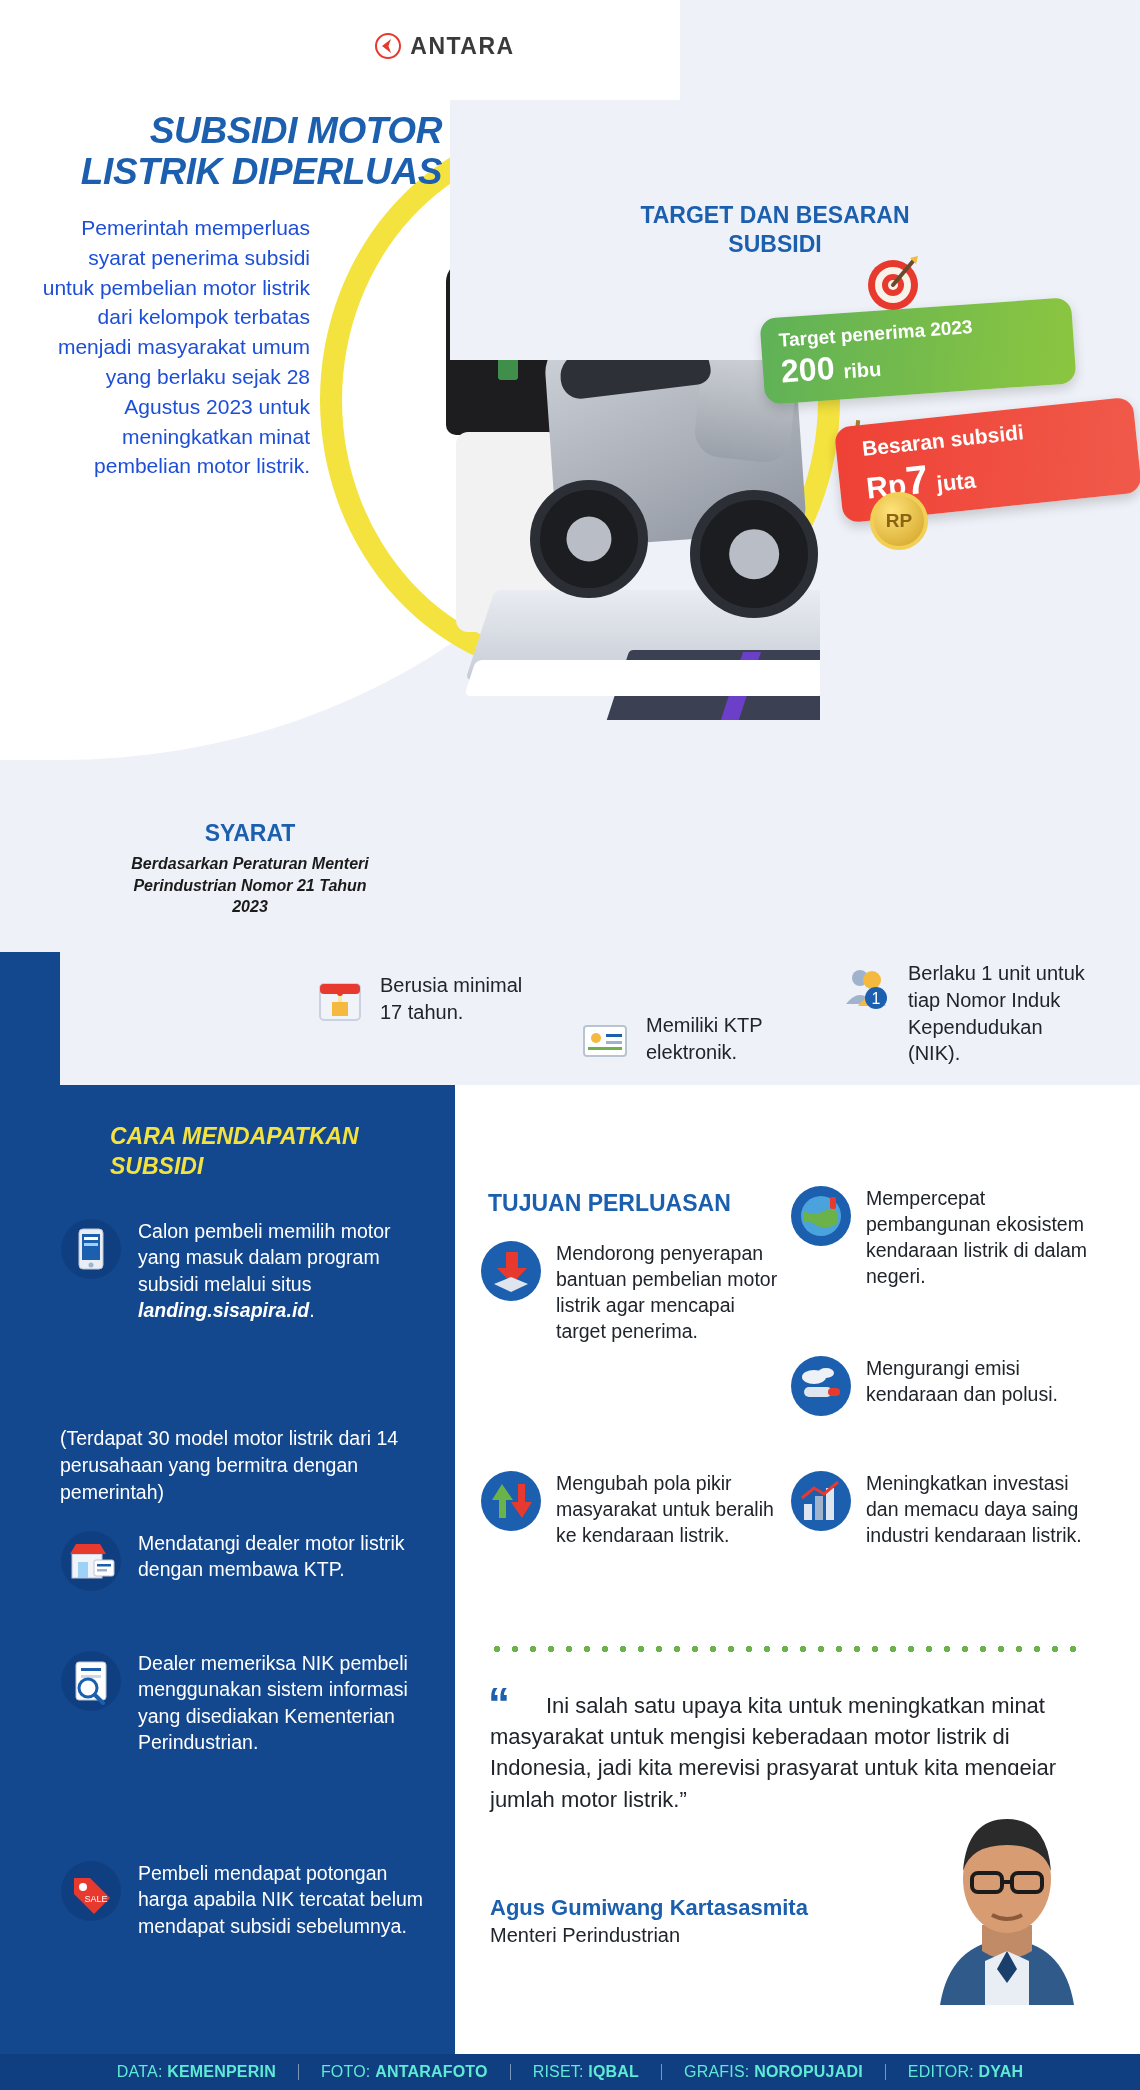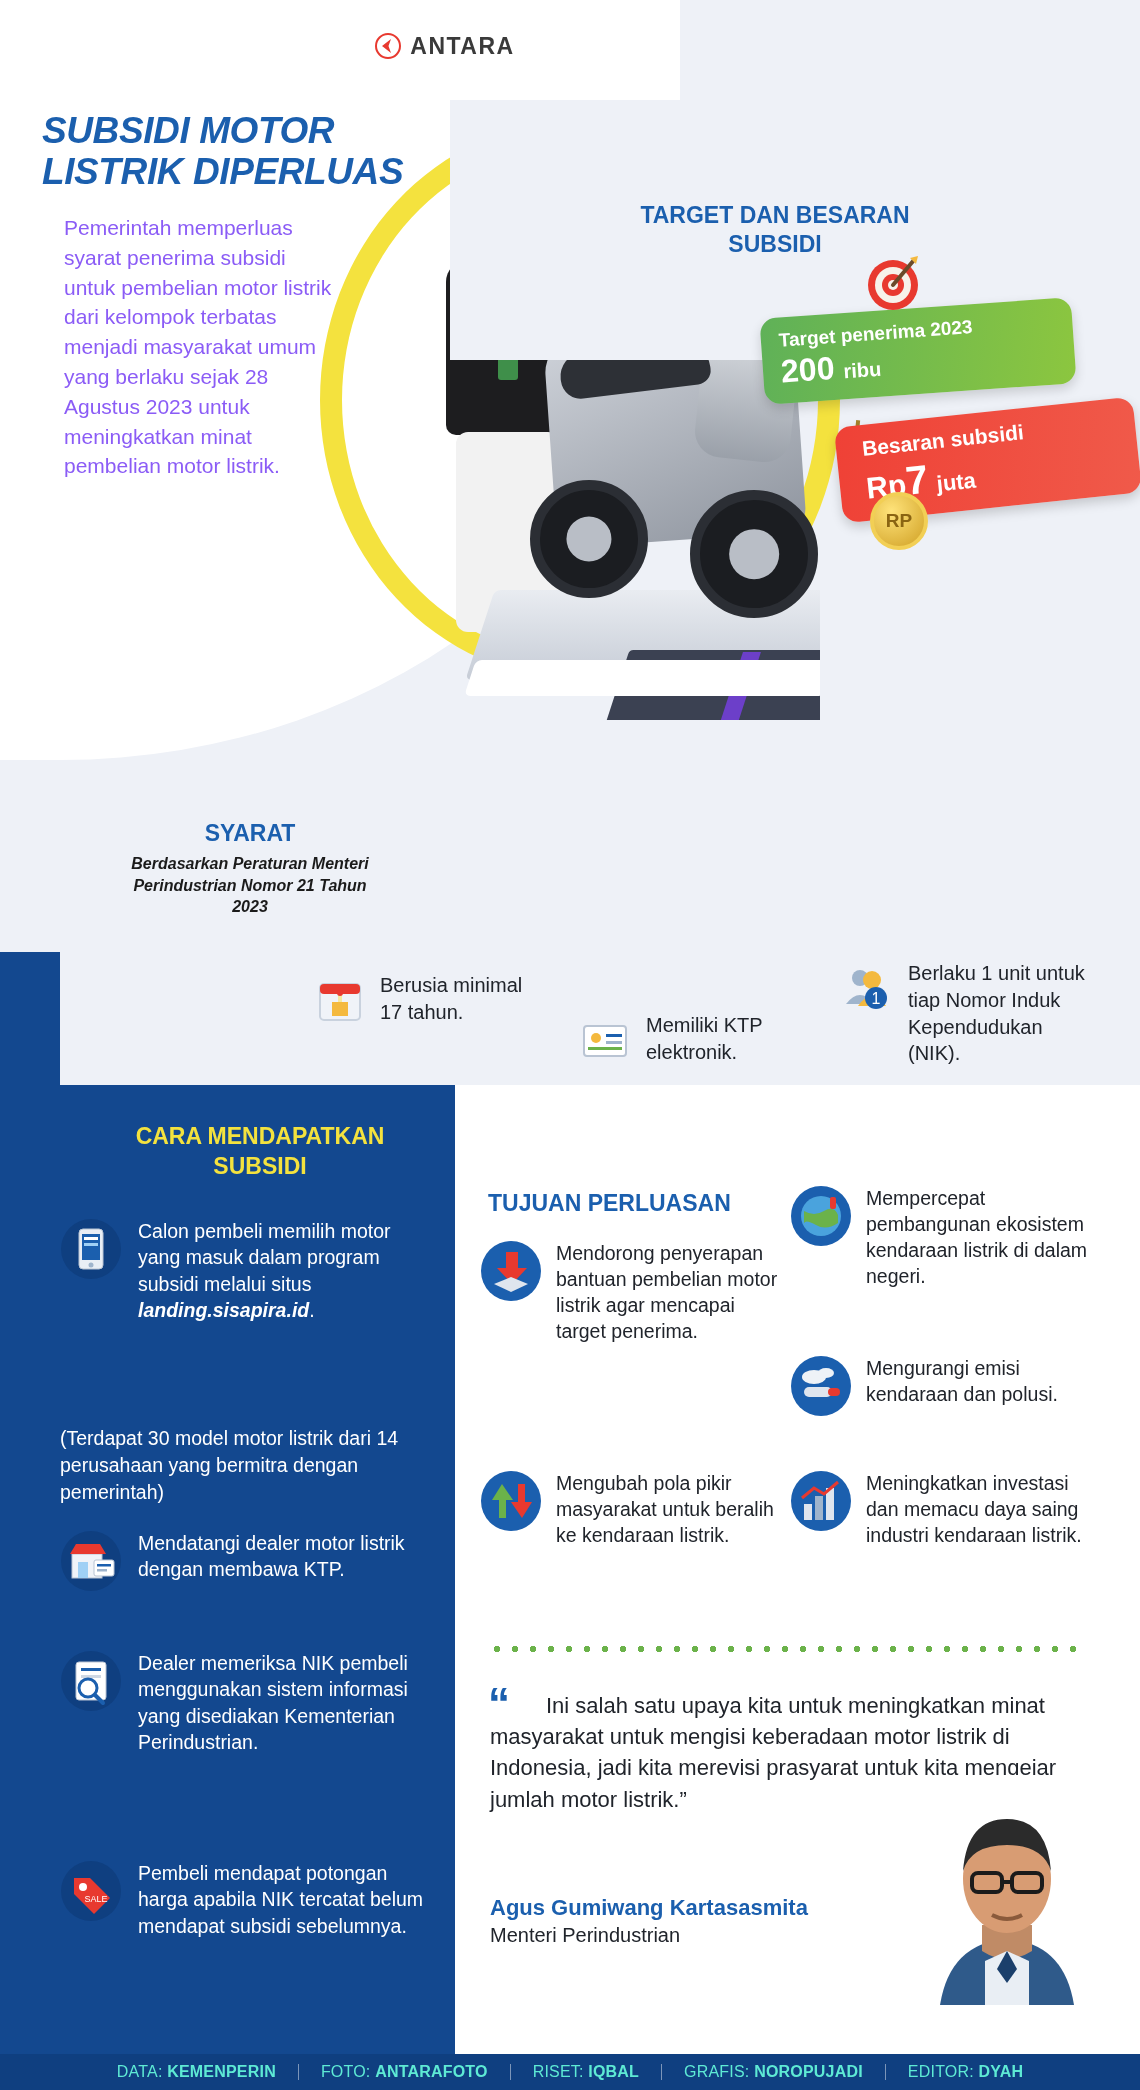--- a/index.html
+++ b/index.html
@@ -55,20 +55,21 @@
     font-weight: bold;
     letter-spacing: 1.5px;
     color: #3a3a3a;
   }
 
   .headline {
     position: absolute;
     left: 42px; top: 110px;
     width: 400px;
     z-index: 20;
+    text-align: right;
   }
   .headline h1 {
     font-size: 37px;
     line-height: 1.12;
     font-weight: 800;
     font-style: italic;
     color: #1b5fae;
     letter-spacing: -0.4px;
   }
   .headline h2 {
@@ -77,23 +78,22 @@
     font-weight: 800;
     font-style: italic;
     color: #e8392f;
     letter-spacing: -0.4px;
     margin-top: 4px;
   }
   .headline p {
     margin-top: 20px;
     font-size: 21px;
     line-height: 1.42;
-    color: #8b5cf6;
+    color: #1d4ed8;
     width: 268px;
-    margin-left: 22px;
   }
 
   
   .ring-wrap {
     position: absolute;
     left: 300px; top: 100px;
     width: 560px; height: 620px;
     z-index: 5;
   }
   .ring-outer {
@@ -313,24 +313,25 @@
     background: #13488f;
   }
   .blue-panel-top {
     position: absolute;
     left: 0; top: 952px;
     width: 60px; height: 140px;
     background: #13488f;
   }
   .cara-title {
     position: absolute; left: 110px; top: 1122px;
-    width: 300px; text-align: center;
+    width: 300px; text-align: left;
     font-size: 23px; font-weight: bold; color: #f4e23e;
     line-height: 1.3;
     z-index: 6;
+    font-style: italic;
   }
   .step {
     position: absolute;
     display: flex; gap: 16px; align-items: flex-start;
     color: #ffffff;
     z-index: 6;
   }
   .step .txt { font-size: 19.5px; line-height: 1.35; }
   .step .txt i { font-style: italic; font-weight: bold; }
   .step-1 { left: 60px; top: 1218px; width: 370px; }

